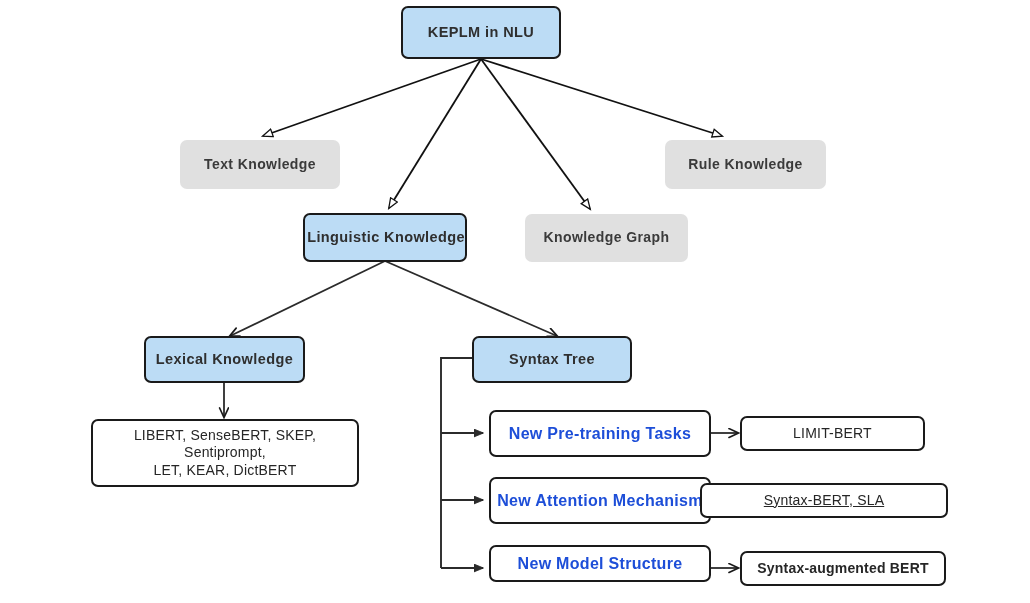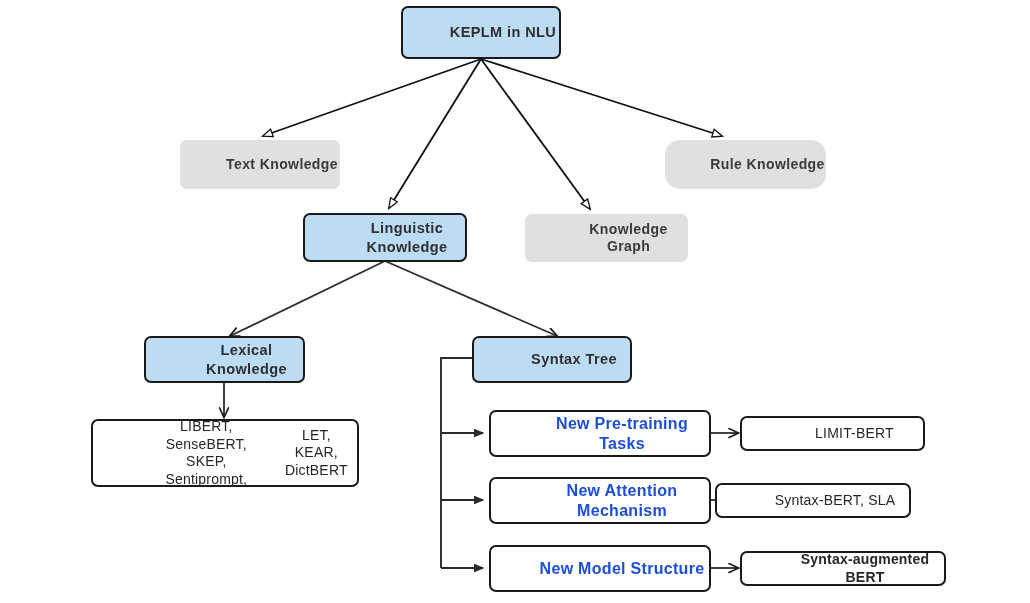--- a/index.html
+++ b/index.html
@@ -29,21 +29,20 @@
   .node {
     position: absolute;
     box-sizing: border-box;
     display: flex;
     align-items: center;
     justify-content: center;
     text-align: center;
     border-radius: 7px;
     line-height: 1.25;
     z-index: 2;
-    padding-left: 44px;
   }
   .node-blue {
     background: #bcdcf5;
     border: 2px solid #1a1a1a;
     color: #2f2f2f;
     font-weight: bold;
     font-size: 14.5px;
     letter-spacing: 0.4px;
   }
   .node-gray {
@@ -135,54 +134,54 @@
   </div>
 
   <div class="node node-blue" style="left:303px; top:213px; width:164px; height:49px;justify-content:flex-end;">
     <span>Linguistic Knowledge</span>
   </div>
 
   <div class="node node-gray" style="left:514px; top:214px; width:163px; height:48px;">
     <span>Knowledge Graph</span>
   </div>
 
-  <div class="node node-gray" style="left:654px; top:140px; width:161px; height:49px;border-radius:15px;">
+  <div class="node node-gray" style="left:654px; top:140px; width:161px; height:49px;">
     <span>Rule Knowledge</span>
   </div>
 
   <div class="node node-blue" style="left:144px; top:336px; width:161px; height:47px;align-items:center;">
     <span>Lexical Knowledge</span>
   </div>
 
   <div class="node node-blue" style="left:472px; top:336px; width:160px; height:47px;">
     <span>Syntax Tree</span>
   </div>
 
-  <div class="node node-white-plain" style="left:91px; top:419px; width:268px; height:68px; ">
+  <div class="node node-white-plain" style="left:91px; top:419px; width:268px; height:68px; flex-direction:column;">
     <span class="multiline">LIBERT, SenseBERT, SKEP, Sentiprompt,</span>
     <span class="multiline">LET, KEAR, DictBERT</span>
   </div>
 
   <div class="node node-white-bold" style="left:489px; top:410px; width:222px; height:47px;">
     <span>New Pre-training Tasks</span>
   </div>
 
   <div class="node node-white-bold" style="left:489px; top:477px; width:222px; height:47px;">
     <span>New Attention Mechanism</span>
   </div>
 
-  <div class="node node-white-bold" style="left:489px; top:545px; width:222px; height:47px;">
+  <div class="node node-white-bold" style="left:489px; top:545px; width:222px; height:37px;">
     <span>New Model Structure</span>
   </div>
 
   <div class="node node-white-plain" style="left:740px; top:416px; width:185px; height:35px;">
     <span>LIMIT-BERT</span>
   </div>
 
-  <div class="node node-white-plain" style="left:715px; top:483px; width:196px; height:35px;">
+  <div class="node node-white-plain" style="left:700px; top:483px; width:248px; height:35px;text-decoration:underline;">
     <span>Syntax-BERT, SLA</span>
   </div>
 
   <div class="node node-white-plain" style="left:740px; top:551px; width:206px; height:35px;font-weight:bold;">
     <span>Syntax-augmented BERT</span>
   </div>
 
 </div>
 
 </body></html>

